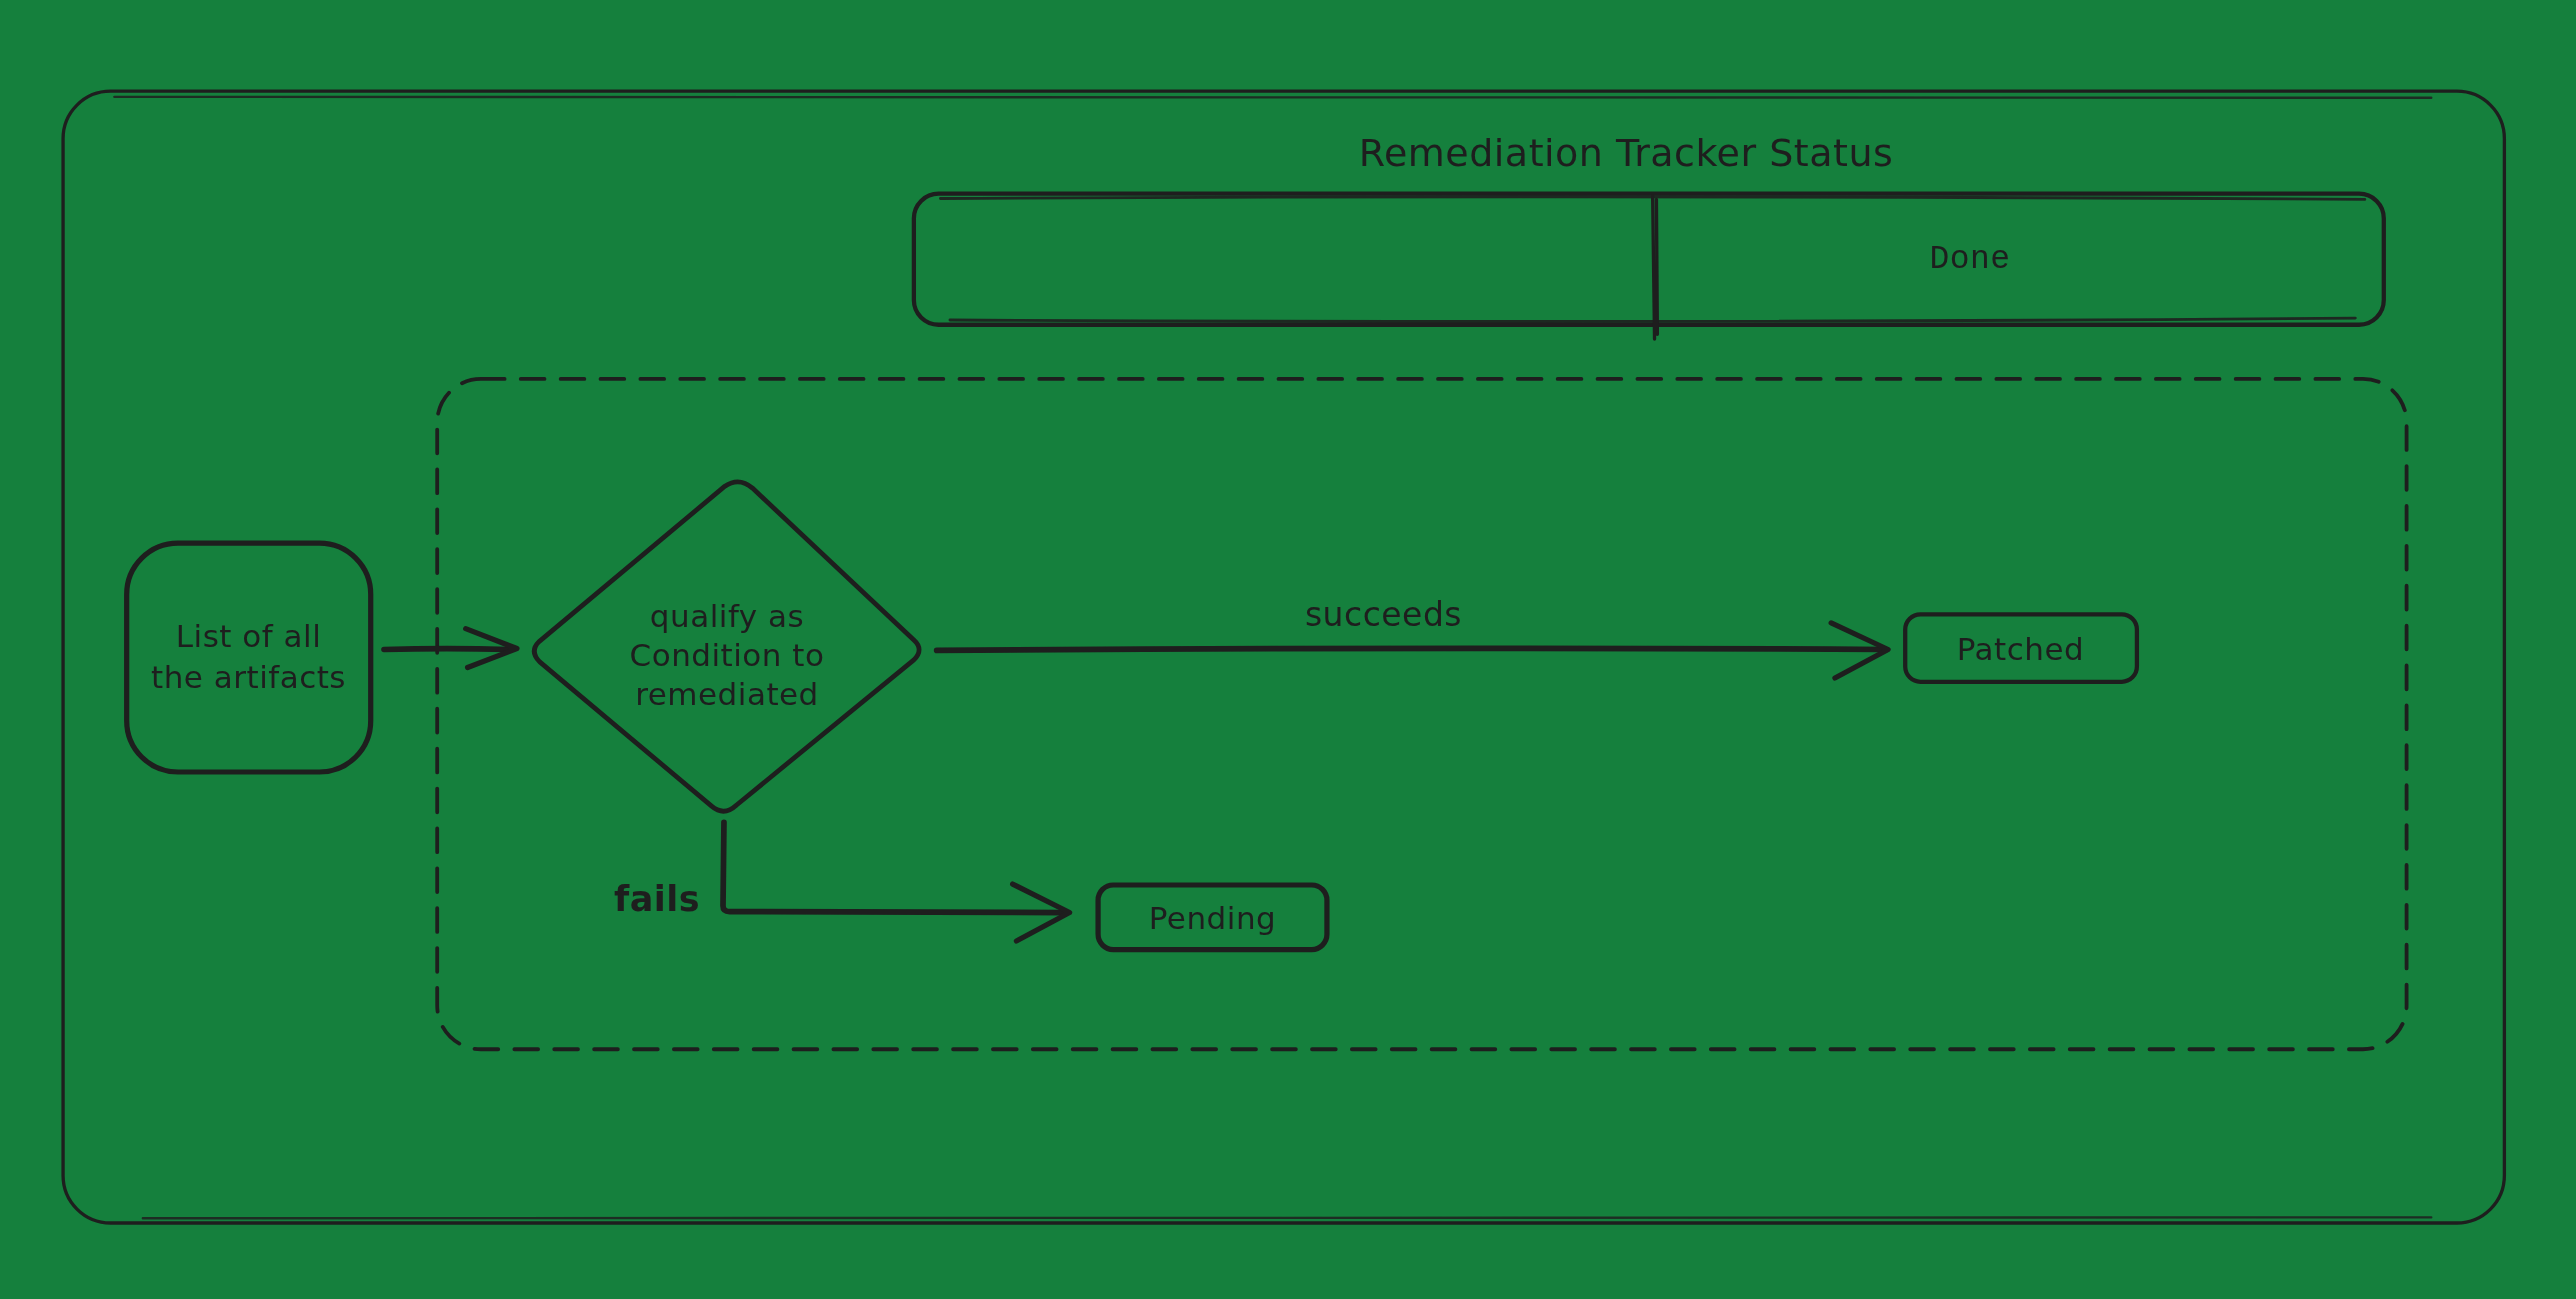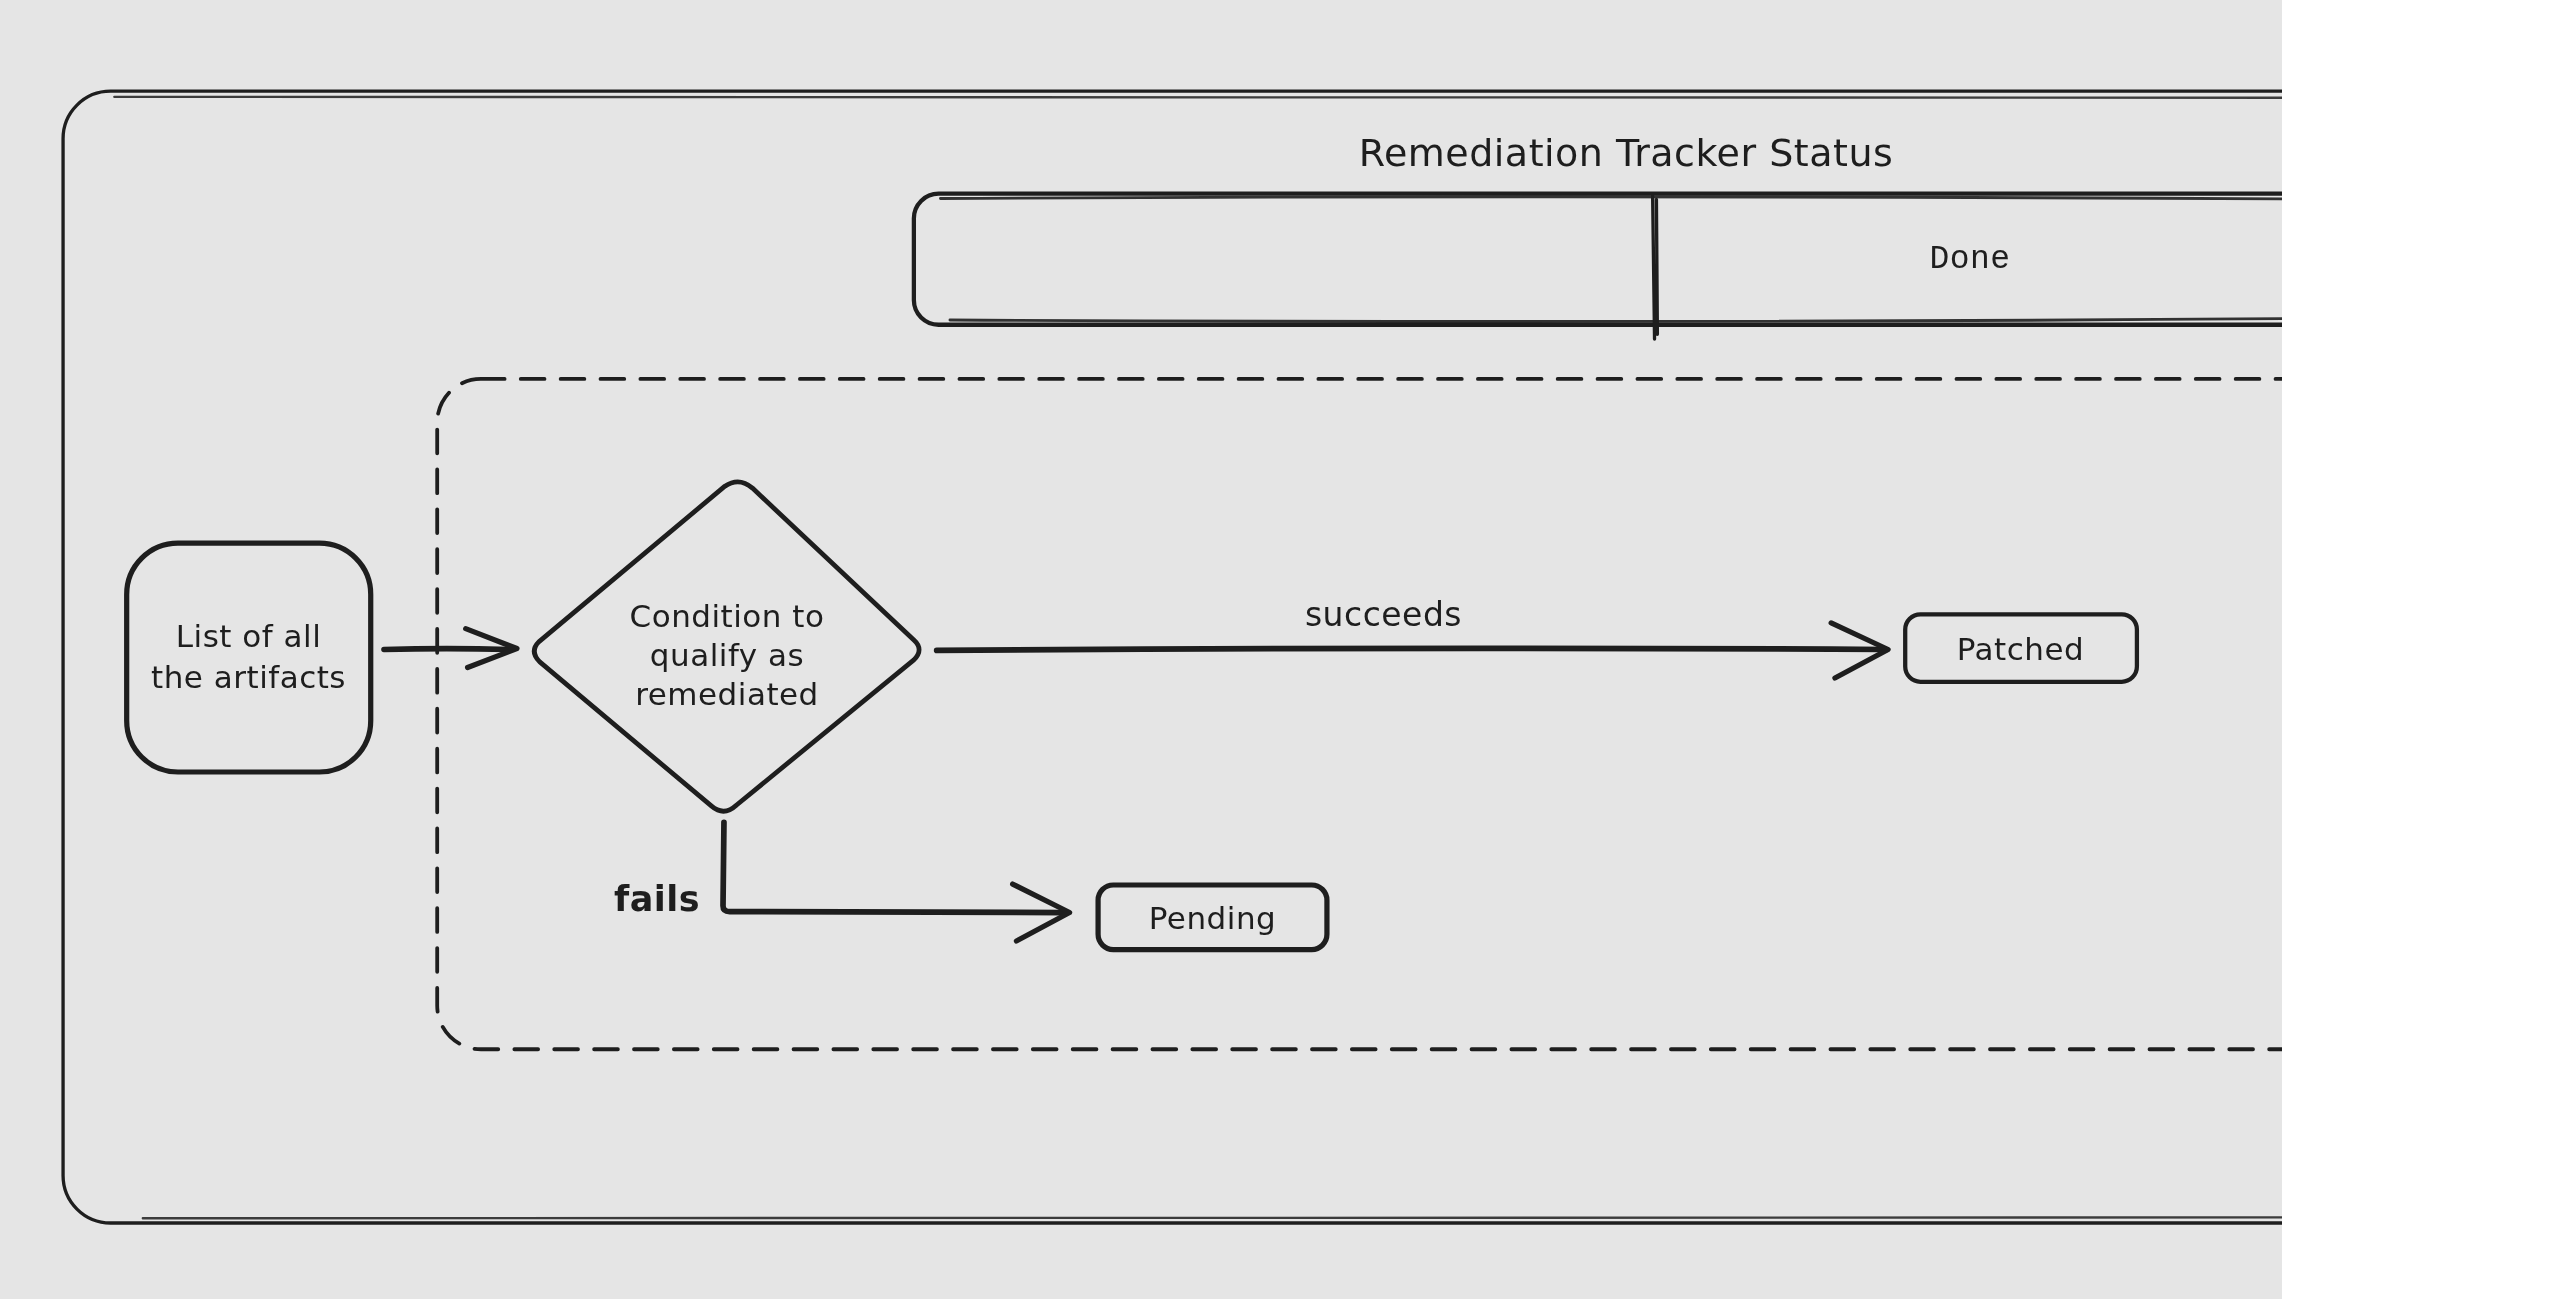--- a/index.html
+++ b/index.html
@@ -2,23 +2,23 @@
 <html style="font-size:15px"><head>
 <meta charset="utf-8">
 <style>
   html, body {
     margin: 0;
     padding: 0;
     background: #ffffff;
   }
   .canvas {
     position: relative;
-    width: 2282px;
+    width: 2576px;
     height: 1299px;
-    background: #e5e5e5;
+    background: #15803d;
     font-family: "DejaVu Sans", sans-serif;
     color: #1e1e1e;
     overflow: hidden;
   }
   .canvas svg {
     position: absolute;
     top: 0;
     left: 0;
   }
   .lbl {
@@ -97,22 +97,22 @@
 
   <div class="lbl" id="done-label">Done</div>
 
 
   <div class="lbl" id="artifacts-label">
     <div>List of all</div>
     <div>the artifacts</div>
   </div>
 
   <div class="lbl" id="condition-label">
+    <div>qualify as</div>
     <div>Condition to</div>
-    <div>qualify as</div>
     <div>remediated</div>
   </div>
 
   <div class="lbl" id="succeeds-label">succeeds</div>
 
   <div class="lbl" id="fails-label">fails</div>
 
   <div class="lbl flex-center" id="patched-label">Patched</div>
 
   <div class="lbl flex-center" id="pending-label">Pending</div>

